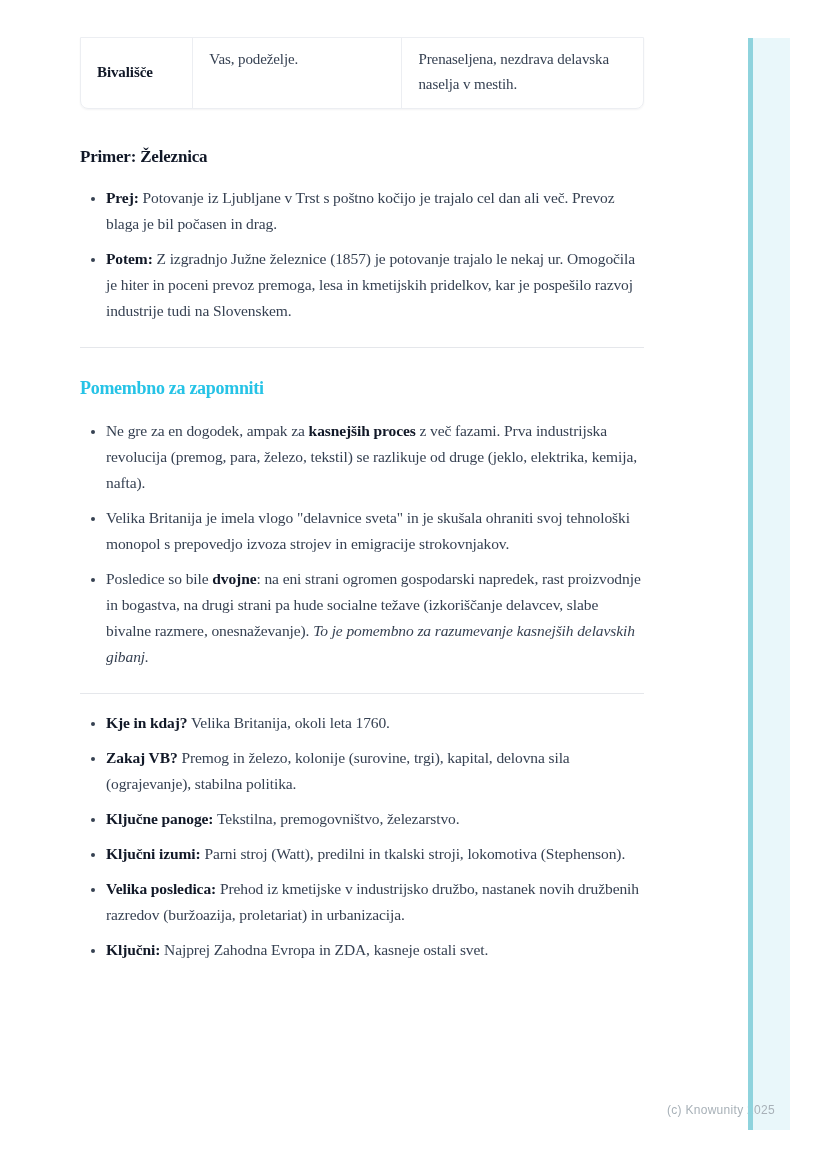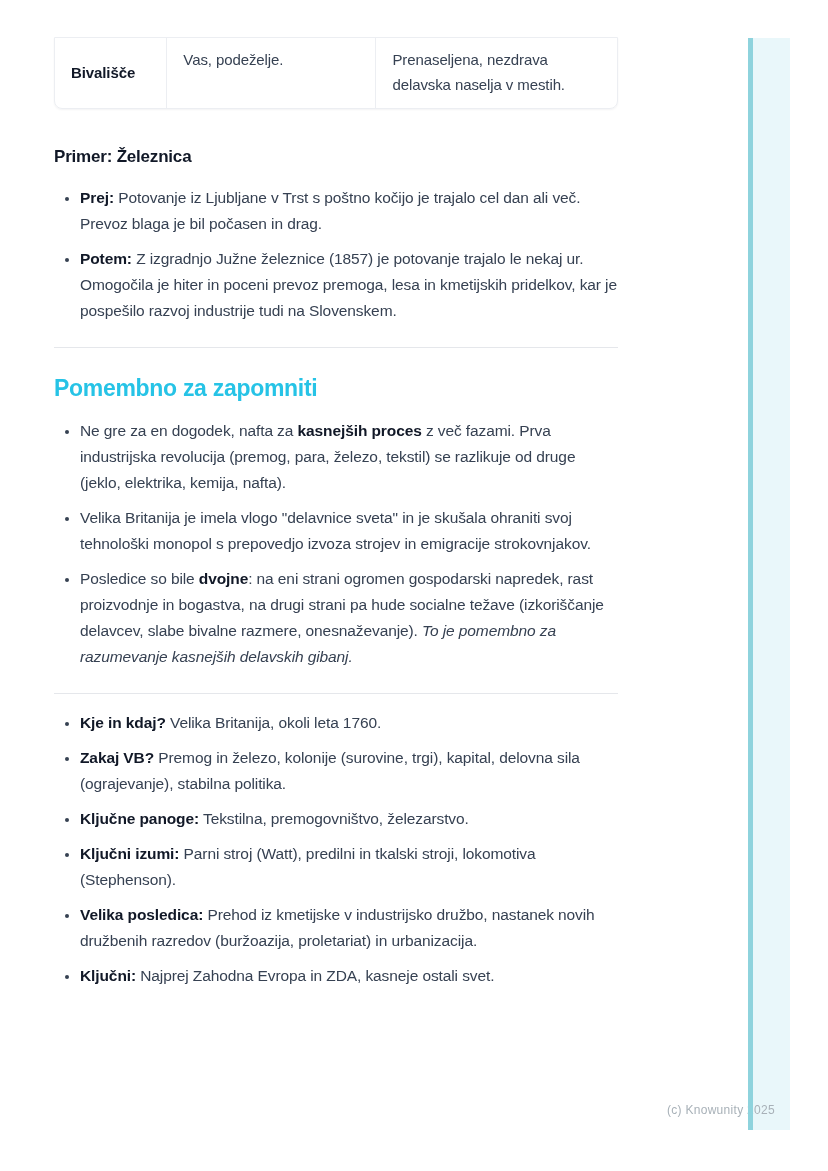--- a/index.html
+++ b/index.html
@@ -44,25 +44,26 @@
   .watermark {
     position: absolute;
     top: 1103px; right: 53px;
     font-size: 12px;
     letter-spacing: 0.3px;
     color: var(--muted);
     z-index: 2;
   }
   .content {
     position: absolute;
-    left: 54px; top: 37px;
+    left: 80px; top: 37px;
     width: 564px;
     font-size: 15.5px;
     line-height: 26px;
     letter-spacing: -0.1px;
+    font-family: Liberation Serif, serif;
   }
   
   .table-wrap {
     border: 1px solid var(--cell-border);
     border-radius: 0 0 8px 8px;
     overflow: hidden;
     box-shadow: 0 1px 2px rgba(15, 23, 42, 0.05);
     margin-bottom: 36px;
   }
   table {
@@ -87,21 +88,21 @@
   
   h3 {
     margin: 4px 0 14px 0;
     font-size: 17px;
     line-height: 24px;
     color: var(--text-strong);
     letter-spacing: -0.2px;
   }
   h2 {
     margin: 26px 0 0 0;
-    font-size: 23px;
+    font-size: 18px;
     line-height: 28px;
     color: var(--accent);
     letter-spacing: -0.3px;
   }
   hr {
     border: 0;
     border-top: 1px solid var(--border);
     margin: 23px 0 0 0;
   }
   ul {
@@ -145,21 +146,21 @@
     <h3>Primer: Železnica</h3>
     <ul class="tight">
         <li><span class="b">Prej:</span><span> Potovanje iz Ljubljane v Trst s poštno kočijo je trajalo cel dan ali več. Prevoz blaga je bil počasen in drag.</span></li>
         <li><span class="b">Potem:</span><span> Z izgradnjo Južne železnice (1857) je potovanje trajalo le nekaj ur. Omogočila je hiter in poceni prevoz premoga, lesa in kmetijskih pridelkov, kar je pospešilo razvoj industrije tudi na Slovenskem.</span></li>
       </ul>
 
     <hr>
 
     <h2>Pomembno za zapomniti</h2>
     <ul>
-        <li><span>Ne gre za en dogodek, nafta za </span><span class="b">kasnejših proces</span><span> z več fazami. Prva industrijska revolucija (premog, para, železo, tekstil) se razlikuje od druge (jeklo, elektrika, kemija, nafta).</span></li>
+        <li><span>Ne gre za en dogodek, ampak za </span><span class="b">kasnejših proces</span><span> z več fazami. Prva industrijska revolucija (premog, para, železo, tekstil) se razlikuje od druge (jeklo, elektrika, kemija, nafta).</span></li>
         <li><span>Velika Britanija je imela vlogo "delavnice sveta" in je skušala ohraniti svoj tehnološki monopol s prepovedjo izvoza strojev in emigracije strokovnjakov.</span></li>
         <li><span>Posledice so bile </span><span class="b">dvojne</span><span>: na eni strani ogromen gospodarski napredek, rast proizvodnje in bogastva, na drugi strani pa hude socialne težave (izkoriščanje delavcev, slabe bivalne razmere, onesnaževanje). </span><span class="i">To je pomembno za razumevanje kasnejših delavskih gibanj.</span></li>
       </ul>
 
     <hr>
 
     <ul>
         <li><span class="b">Kje in kdaj?</span><span> Velika Britanija, okoli leta 1760.</span></li>
         <li><span class="b">Zakaj VB?</span><span> Premog in železo, kolonije (surovine, trgi), kapital, delovna sila (ograjevanje), stabilna politika.</span></li>
         <li><span class="b">Ključne panoge:</span><span> Tekstilna, premogovništvo, železarstvo.</span></li>

